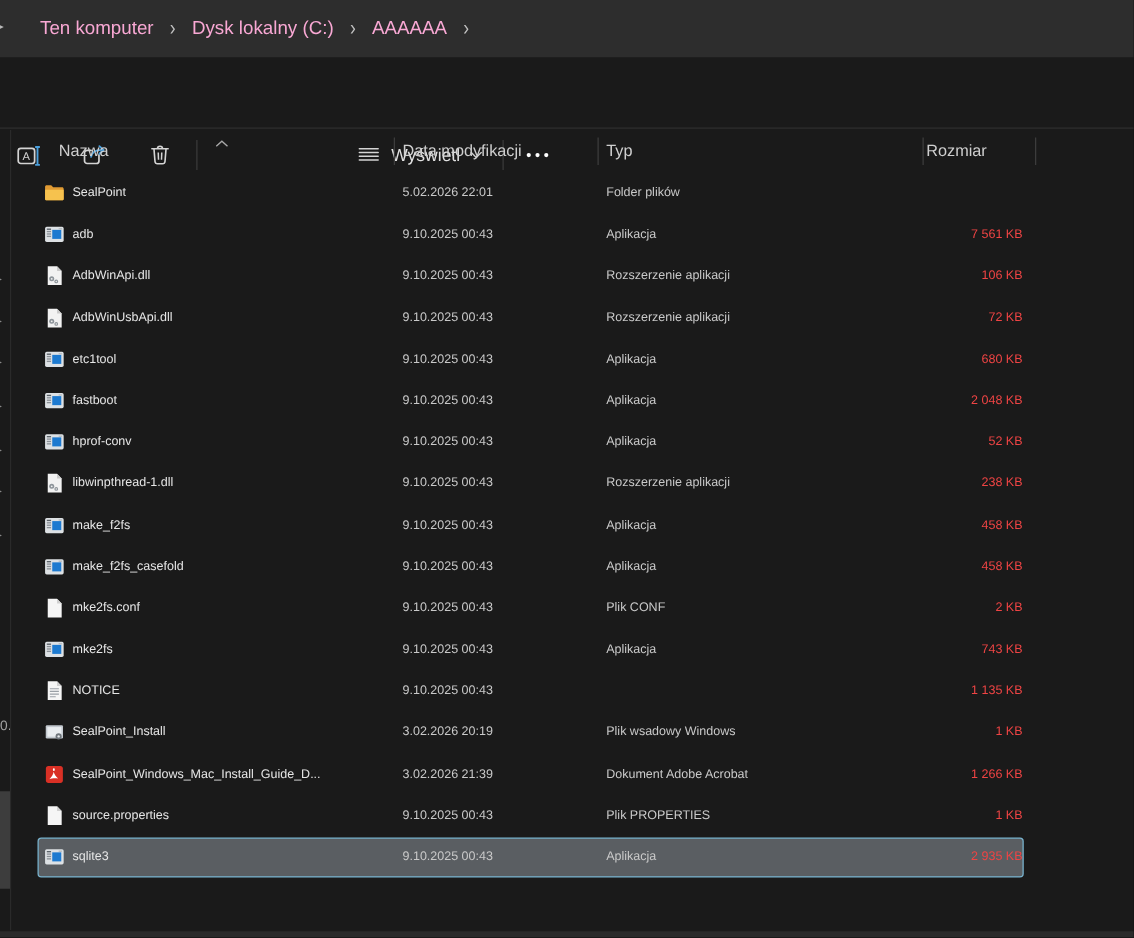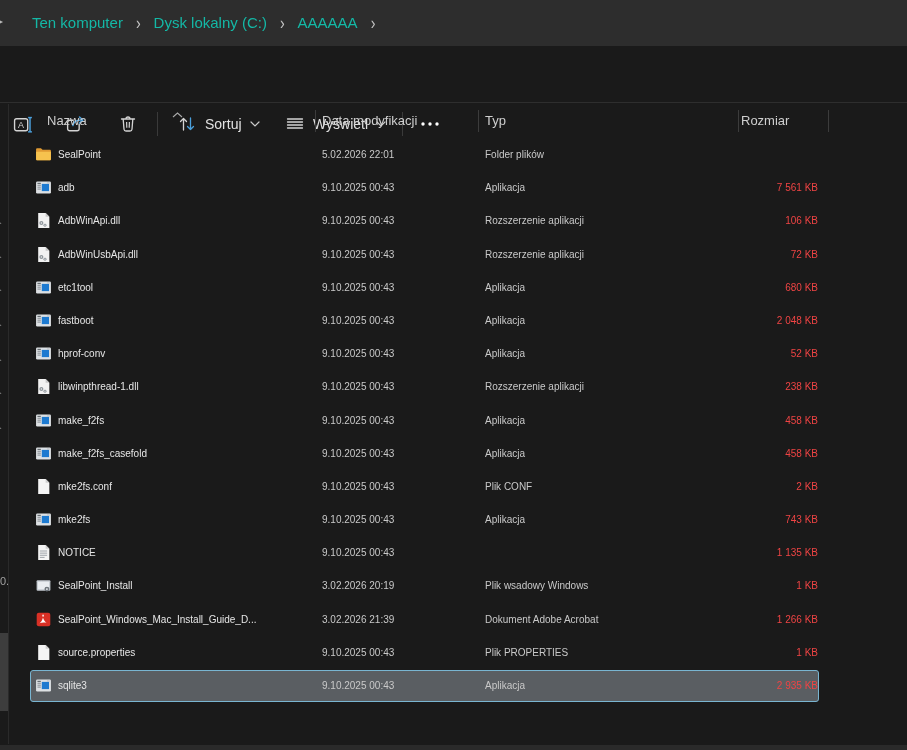--- a/index.html
+++ b/index.html
@@ -4,21 +4,21 @@
 <style>
   * { margin:0; padding:0; box-sizing:border-box; }
   html,body { width:907px; height:750px; background:#141414; overflow:hidden;
               font-family:"Liberation Sans", sans-serif; }
   .window { position:relative; width:907px; height:750px; background:#1a1a1a; }
 
   
   .breadcrumb-bar { position:absolute; left:0; top:0; width:907px; height:46px;
     background:#2d2d2d; display:flex; align-items:center; padding-left:26px; }
   .bc-cut { position:absolute; left:-3px; top:14px; color:#b9b9b9; font-size:12px; }
-  .crumb { color:#14b8a6; font-size:15px; padding:3px 6px; border-radius:4px; cursor:default; }
+  .crumb { color:#f9a8d4; font-size:15px; padding:3px 6px; border-radius:4px; cursor:default; }
   .bsep { color:#c2c2c2; font-size:14px; margin:0 7px; transform:scaleY(1.25); display:inline-block; }
 
   
   .toolbar { position:absolute; left:0; top:46px; width:907px; height:57px;
     background:#1a1a1a; border-bottom:1px solid #2e2e2e; }
   .tbtn { position:absolute; top:61px; height:34px; display:flex; align-items:center;
     gap:8px; border-radius:5px; padding:0 7px; color:#e2e2e2; font-size:14px; }
   .tdiv { position:absolute; top:66px; width:1px; height:24px; background:#3a3a3a; }
   .tbtn svg { display:block; }
   .tlabel { white-space:nowrap; }
@@ -89,34 +89,20 @@
         <svg width="20" height="20" viewBox="0 0 20 20" fill="none">
           <path d="M3.5 5h13" stroke="#d4d4d4" stroke-width="1.3" stroke-linecap="round"></path>
           <path d="M8 5c0-1.2.8-2 2-2s2 .8 2 2" stroke="#d4d4d4" stroke-width="1.3"></path>
           <path d="M5.2 5.4 6 15.2c.1 1 .9 1.8 2 1.8h4c1.1 0 1.9-.8 2-1.8l.8-9.8" stroke="#d4d4d4" stroke-width="1.3" stroke-linecap="round"></path>
           <line x1="8.6" y1="8" x2="8.8" y2="13.8" stroke="#d4d4d4" stroke-width="1.2"></line>
           <line x1="11.4" y1="8" x2="11.2" y2="13.8" stroke="#d4d4d4" stroke-width="1.2"></line>
         </svg>
       </span>
     </div>
     <div class="tdiv" style="left:157px"></div>
-    <div class="tbtn" style="left:170px">
-      <span>
-        <svg width="20" height="20" viewBox="0 0 20 20" fill="none">
-          <path d="M6.5 16V4.5M3.5 7.5l3-3 3 3" stroke="#d4d4d4" stroke-width="1.3" stroke-linecap="round" stroke-linejoin="round"></path>
-          <path d="M13.5 4v11.5M10.5 12.5l3 3 3-3" stroke="#4ba0dc" stroke-width="1.3" stroke-linecap="round" stroke-linejoin="round"></path>
-        </svg>
-      </span>
-      <span class="tlabel">Sortuj</span>
-      <span>
-        <svg width="10" height="6" viewBox="0 0 10 6" fill="none">
-            <path d="M1 1l4 4 4-4" stroke="#c9c9c9" stroke-width="1.2" stroke-linecap="round"></path>
-          </svg>
-      </span>
-    </div>
     <div class="tbtn" style="left:278px">
       <span>
         <svg width="20" height="20" viewBox="0 0 20 20" fill="none">
           <path d="M2.5 5h15M2.5 8h15M2.5 11h15M2.5 14h15" stroke="#d4d4d4" stroke-width="1.3" stroke-linecap="round"></path>
         </svg>
       </span>
       <span class="tlabel">Wyświetl</span>
       <span>
         <svg width="10" height="6" viewBox="0 0 10 6" fill="none">
             <path d="M1 1l4 4 4-4" stroke="#c9c9c9" stroke-width="1.2" stroke-linecap="round"></path>

